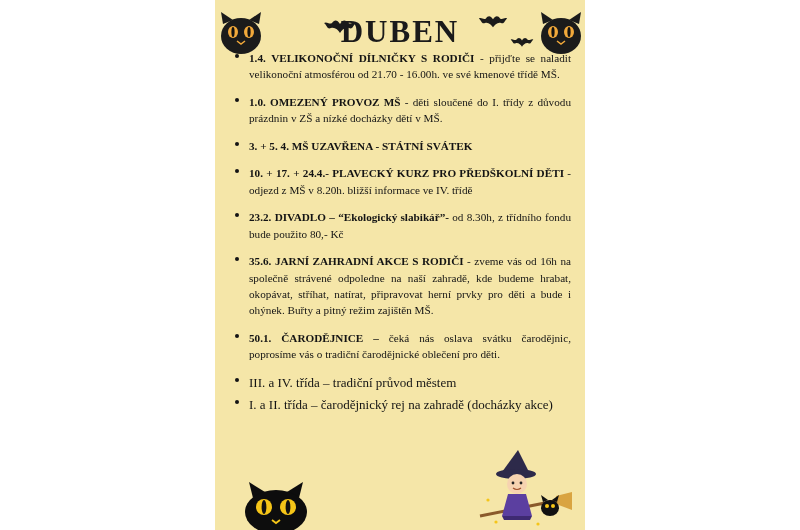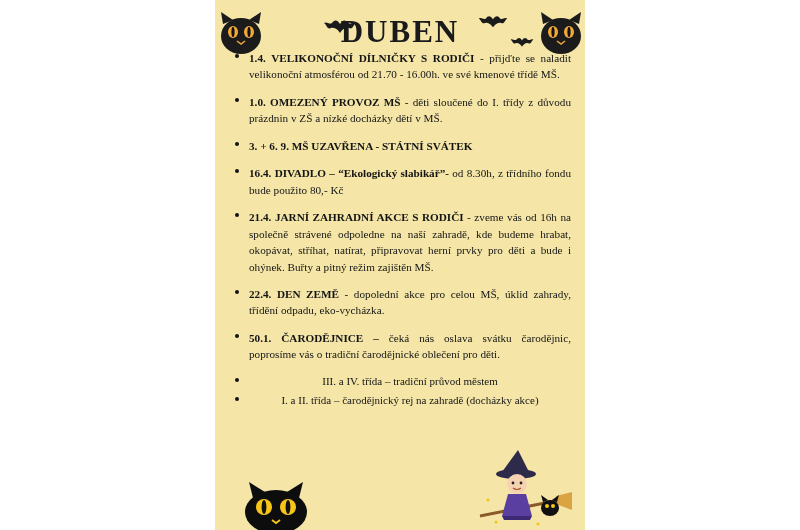--- a/index.html
+++ b/index.html
@@ -106,24 +106,23 @@
     background: #141414;
     border-radius: 50%;
   }
   .lead {
     font-weight: bold;
   }
   .plain-sub {
     position: relative;
     padding-left: 16px;
     margin-bottom: 3px;
-    font-size: 11px;
+    font-size: 13px;
     line-height: 1.45;
     color: #141414;
-    text-align: center;
   }
   .plain-sub .bullet {
     position: absolute;
     left: 2px;
     top: 4px;
     width: 4px;
     height: 4px;
     background: #141414;
     border-radius: 50%;
   }
@@ -175,35 +174,35 @@
 
       <div class="item">
         <span class="bullet"></span><span class="lead">1.4. VELIKONOČNÍ DÍLNIČKY S RODIČI</span><span> - přijďte se naladit velikonoční atmosférou od 21.70 - 16.00h. ve své kmenové třídě MŠ.</span>
       </div>
 
       <div class="item">
         <span class="bullet"></span><span class="lead">1.0. OMEZENÝ PROVOZ MŠ</span><span> - děti sloučené do I. třídy z důvodu prázdnin v ZŠ a nízké docházky dětí v MŠ.</span>
       </div>
 
       <div class="item">
-        <span class="bullet"></span><span class="lead">3. + 6. 9. MŠ UZAVŘENA - STÁTNÍ SVÁTEK</span><span></span>
-      </div>
-
-
-      <div class="item">
-        <span class="bullet"></span><span class="lead">16.4. DIVADLO – “Ekologický slabikář”-</span><span> od 8.30h, z třídního fondu bude použito 80,- Kč</span>
-      </div>
-
-      <div class="item">
-        <span class="bullet"></span><span class="lead">21.4. JARNÍ ZAHRADNÍ AKCE S RODIČI</span><span> - zveme vás od 16h na společně strávené odpoledne na naší zahradě, kde budeme hrabat, okopávat, stříhat, natírat, připravovat herní prvky pro děti a bude i ohýnek. Buřty a pitný režim zajištěn MŠ.</span>
-      </div>
-
-      <div class="item">
-        <span class="bullet"></span><span class="lead">22.4. DEN ZEMĚ</span><span> - dopolední akce pro celou MŠ, úklid zahrady, třídění odpadu, eko-vycházka.</span>
-      </div>
+        <span class="bullet"></span><span class="lead">3. + 5. 4. MŠ UZAVŘENA - STÁTNÍ SVÁTEK</span><span></span>
+      </div>
+
+      <div class="item">
+        <span class="bullet"></span><span class="lead">10. + 17. + 24.4.- PLAVECKÝ KURZ PRO PŘEDŠKOLNÍ DĚTI</span><span> - odjezd z MŠ v 8.20h. bližší informace ve IV. třídě</span>
+      </div>
+
+      <div class="item">
+        <span class="bullet"></span><span class="lead">23.2. DIVADLO – “Ekologický slabikář”-</span><span> od 8.30h, z třídního fondu bude použito 80,- Kč</span>
+      </div>
+
+      <div class="item">
+        <span class="bullet"></span><span class="lead">35.6. JARNÍ ZAHRADNÍ AKCE S RODIČI</span><span> - zveme vás od 16h na společně strávené odpoledne na naší zahradě, kde budeme hrabat, okopávat, stříhat, natírat, připravovat herní prvky pro děti a bude i ohýnek. Buřty a pitný režim zajištěn MŠ.</span>
+      </div>
+
 
       <div class="item">
         <span class="bullet"></span><span class="lead">50.1. ČARODĚJNICE –</span><span> čeká nás oslava svátku čarodějnic, poprosíme vás o tradiční čarodějnické oblečení pro děti.</span>
       </div>
 
       <div class="plain-sub">
         <span class="bullet"></span><span>III. a IV. třída – tradiční průvod městem</span>
       </div>
 
       <div class="plain-sub">

